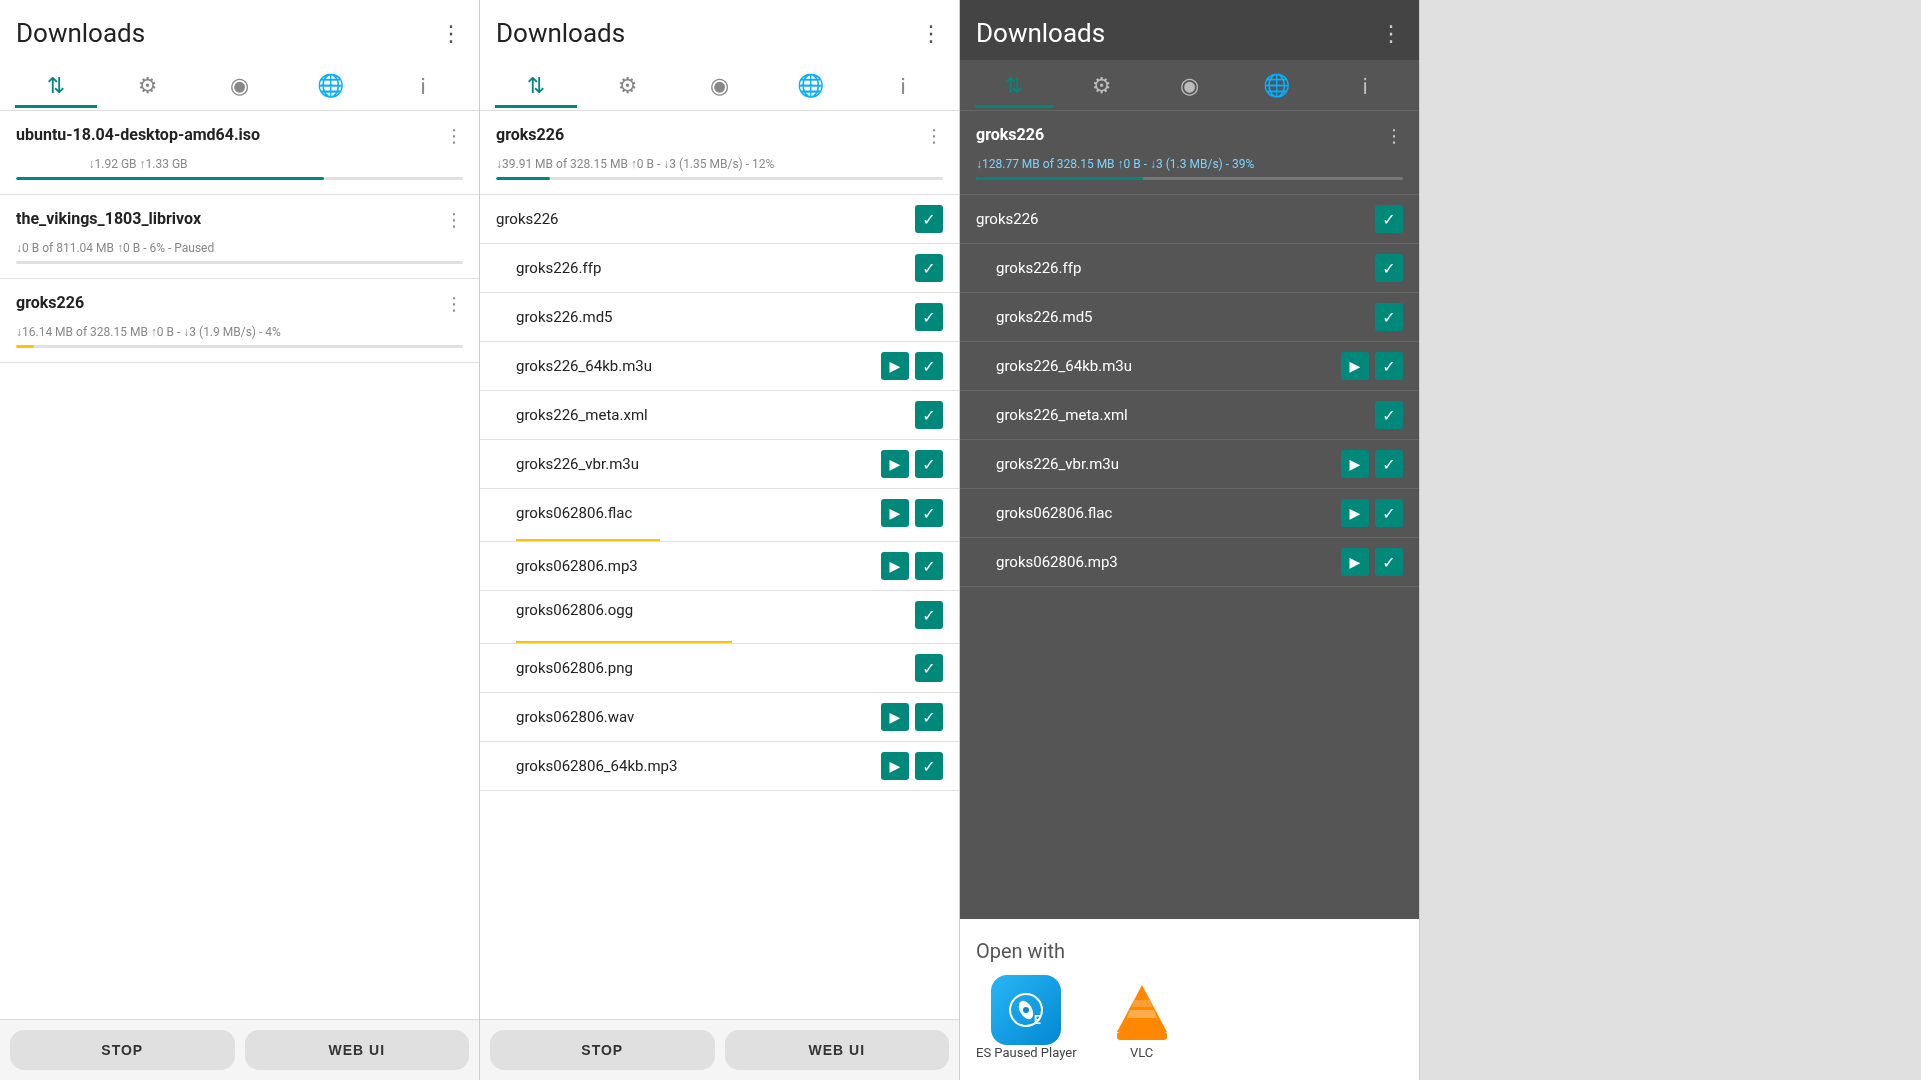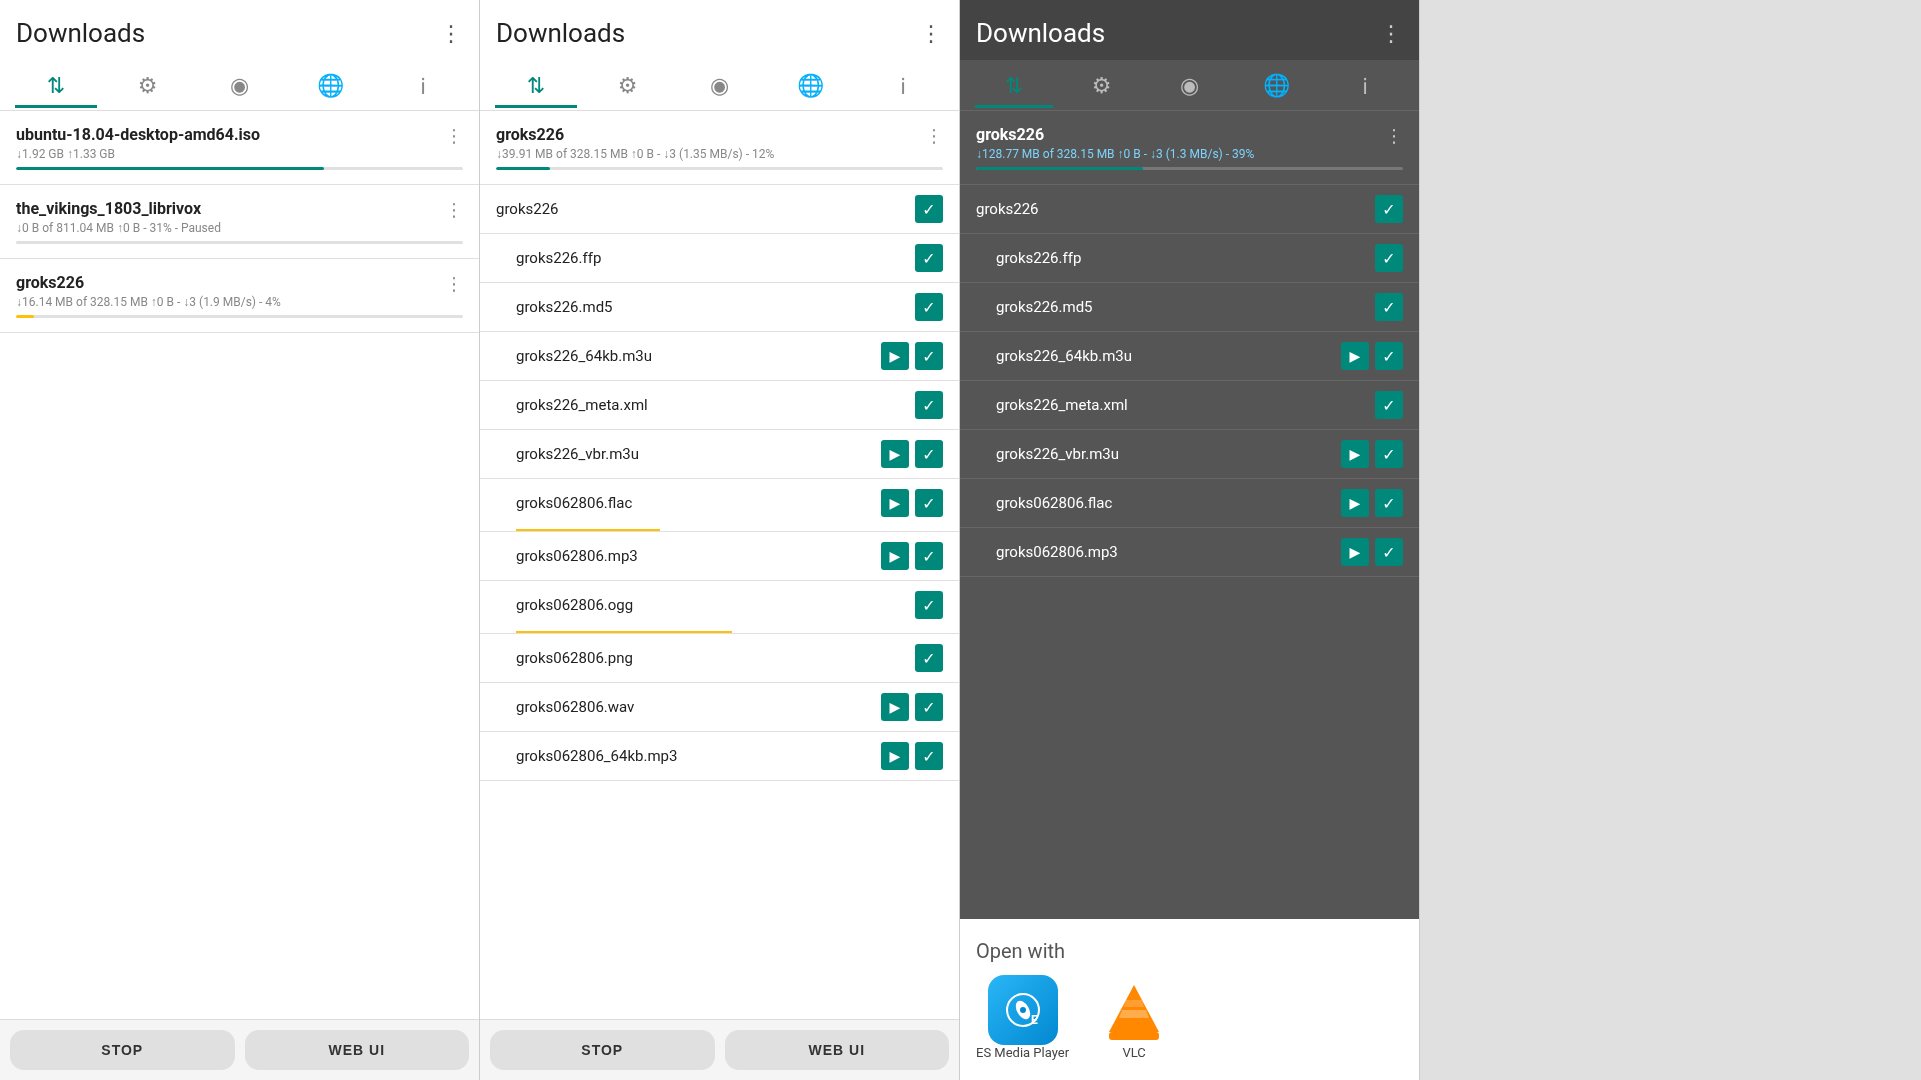--- a/index.html
+++ b/index.html
@@ -142,21 +142,22 @@
       font-weight: 700;
     }
 
     .download-name-dark {
       color: #fff;
     }
 
     .download-info {
       font-size: 12px;
       color: #888;
-      margin-top: 3px;
+      margin-top: 13px;
+      text-align: center;
     }
 
     .download-info-dark {
       color: #7dd3fc;
     }
 
     .progress-bar-container {
       height: 3px;
       background: #e0e0e0;
       margin-top: 6px;
@@ -361,21 +362,21 @@
       </div>
       <div class="progress-bar-container">
         <div class="progress-bar progress-teal" style="width: 69%"></div>
       </div>
     </div>
 
     <div class="download-item">
       <div class="download-item-header">
         <div>
           <div class="download-name">the_vikings_1803_librivox</div>
-          <div class="download-info">↓0 B of 811.04 MB ↑0 B - 31% - Paused</div>
+          <div class="download-info">↓0 B of 811.04 MB ↑0 B - 6% - Paused</div>
         </div>
         <span class="item-menu">⋮</span>
       </div>
       <div class="progress-bar-container">
         <div class="progress-bar progress-teal" style="width: 0%"></div>
       </div>
     </div>
 
     <div class="download-item">
       <div class="download-item-header">
@@ -490,21 +491,21 @@
     <div class="file-item">
       <span class="file-name file-name-indent">groks062806.mp3</span>
       <div class="play-btn">
           <span class="play-btn-icon">▶</span>
         </div>
       <div class="checkbox">
           <span class="checkbox-check">✓</span>
         </div>
     </div>
     <div class="file-item" style="flex-direction: column; align-items: stretch; padding: 0;">
-      <div style="display:flex; align-items:center; padding: 10px 16px;">
+      <div style="display:flex; align-items:flex-start; padding: 10px 16px;">
         <span class="file-name file-name-indent">groks062806.ogg</span>
         <div class="checkbox">
             <span class="checkbox-check">✓</span>
           </div>
       </div>
       <div class="file-progress" style="width: 45%; margin-left: 36px;"></div>
     </div>
     <div class="file-item">
       <span class="file-name file-name-indent">groks062806.png</span>
       <div class="checkbox">
@@ -641,21 +642,21 @@
 
       <div class="app-item">
         <div class="es-icon">
           <svg width="40" height="40" viewBox="0 0 40 40">
             <circle cx="20" cy="20" r="16" fill="none" stroke="white" stroke-width="2"></circle>
             <ellipse cx="20" cy="20" rx="6" ry="10" fill="white" transform="rotate(-30 20 20)"></ellipse>
             <circle cx="20" cy="20" r="3" fill="#0288d1"></circle>
             <text x="28" y="34" font-size="12" fill="white" font-weight="bold">E</text>
           </svg>
         </div>
-        <span class="app-label">ES Media Player</span>
+        <span class="app-label">ES Paused Player</span>
       </div>
 
       <div class="app-item">
         <div class="vlc-icon">
           <svg width="60" height="60" viewBox="0 0 60 60">
 
             <polygon points="30,5 55,52 5,52" fill="#ff8800"></polygon>
             <rect x="5" y="52" width="50" height="8" rx="3" fill="#ff8800"></rect>
 
             <polygon points="18,30 42,30 45,38 15,38" fill="white" opacity="0.3"></polygon>

